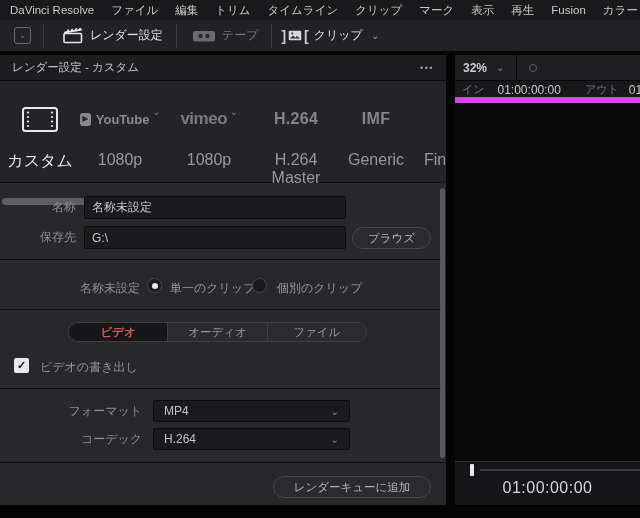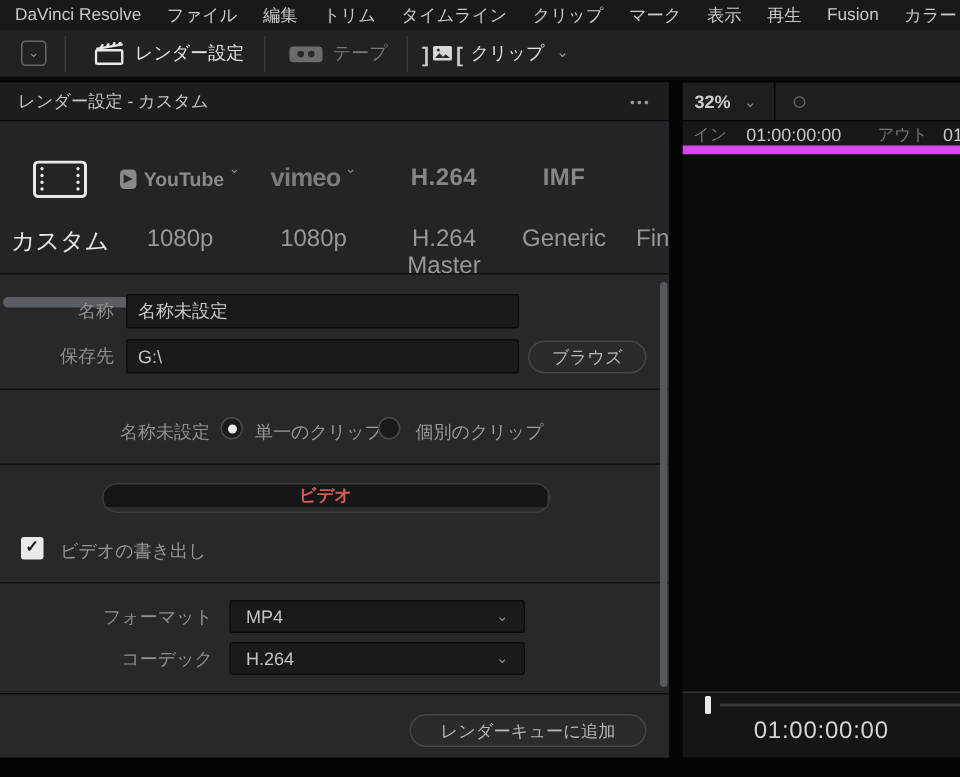--- a/index.html
+++ b/index.html
@@ -61,21 +61,21 @@
   .hdiv { position:absolute; left:0; right:0; height:1px; background:#101013; }
 
   .radio { position:absolute; width:15px; height:15px; border-radius:50%;
     background:#1a1a1c; border:1px solid #4a4a4e; }
   .radio.on::after { content:""; position:absolute; left:3.5px; top:3.5px; width:6px; height:6px;
     border-radius:50%; background:#e9e9eb; }
   .radio-label { position:absolute; font-size:12px; color:#9a9a9e; }
 
   .tabbar { position:absolute; left:68px; top:267px; width:299px; height:20px;
     border:1px solid #3e3e42; border-radius:10px; display:flex; overflow:hidden;
-    background:#2b2b2e;flex-direction:column; }
+    background:#2b2b2e; }
   .tab { flex:1; display:flex; align-items:center; justify-content:center; font-size:11.5px;
     color:#9a9a9e; border-right:1px solid #3e3e42; }
   .tab:last-child { border-right:none; }
   .tab.active { background:#161618; font-weight:bold; }
 
   .checkbox { position:absolute; left:14px; top:303px; width:15px; height:15px;
     background:#e9e9eb; border-radius:2px; display:flex; align-items:center; justify-content:center;
     color:#1c1c1e; font-size:11px; font-weight:bold; line-height:1; }
   .checkbox-label { position:absolute; left:40px; top:304px; font-size:12px; color:#96969a; }
 

